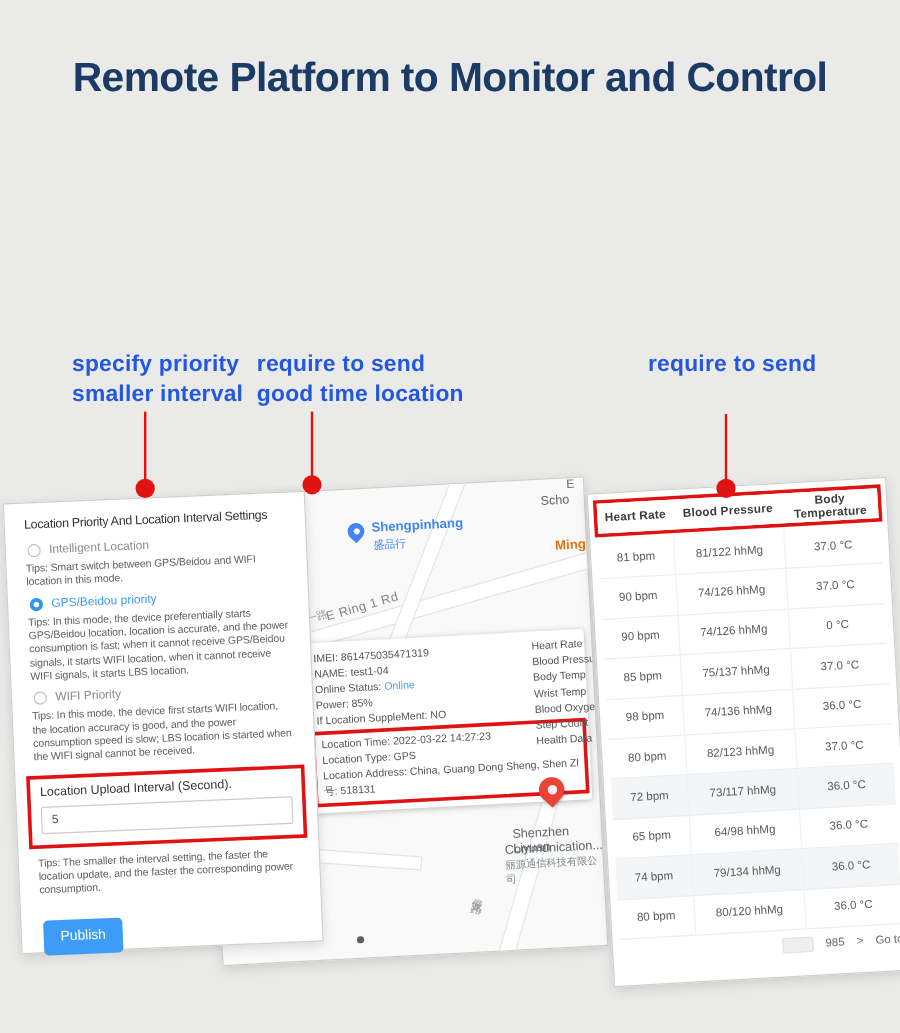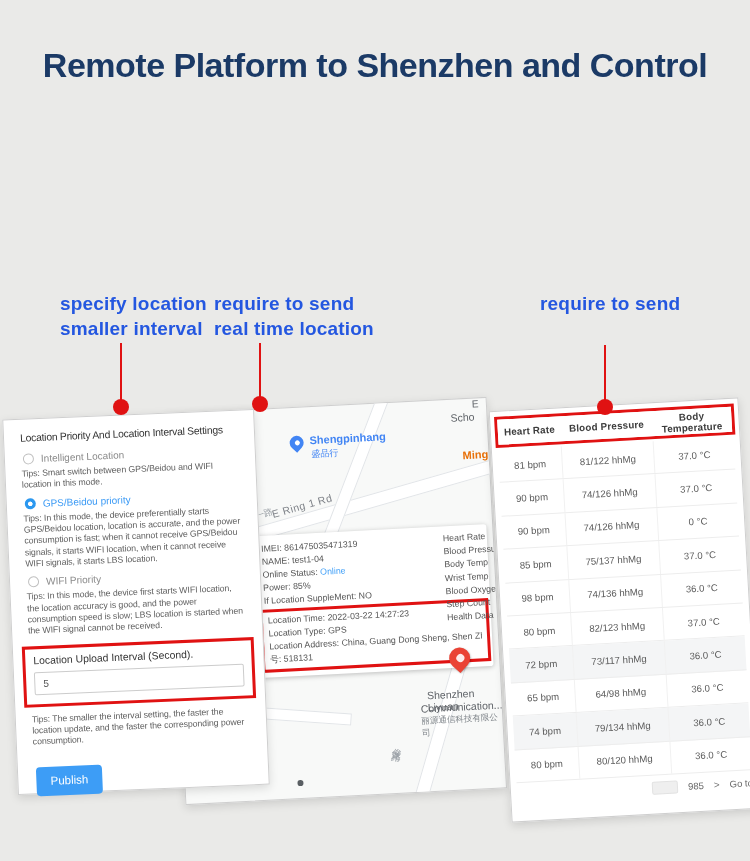--- a/index.html
+++ b/index.html
@@ -102,29 +102,29 @@
     font-size:9.5px; color:#666; }
   .pager-pill { width:26px; height:13px; background:#efefef; border:1px solid #e2e2e2; border-radius:2px; }
   .pager-next { font-size:10px; color:#777; cursor:pointer; }
   .pager-goto { cursor:pointer; }
 </style>
 </head>
 <body>
 
 <div class="canvas">
 
-  <h1 class="page-title">Remote Platform to Shenzhen and Control</h1>
+  <h1 class="page-title">Remote Platform to Monitor and Control</h1>
 
   <div class="callout callout-1">
-    <div>specify location</div>
+    <div>specify priority</div>
     <div>smaller interval</div>
   </div>
   <div class="callout callout-2">
     <div>require to send</div>
-    <div>real time location</div>
+    <div>good time location</div>
   </div>
   <div class="callout callout-3">
     <div>require to send</div>
   </div>
   <div class="pointer-line line-1"></div>
   <div class="pointer-line line-2"></div>
   <div class="pointer-line line-3"></div>
   <div class="pointer-dot dot-1"></div>
   <div class="pointer-dot dot-2"></div>
   <div class="pointer-dot dot-3"></div>

